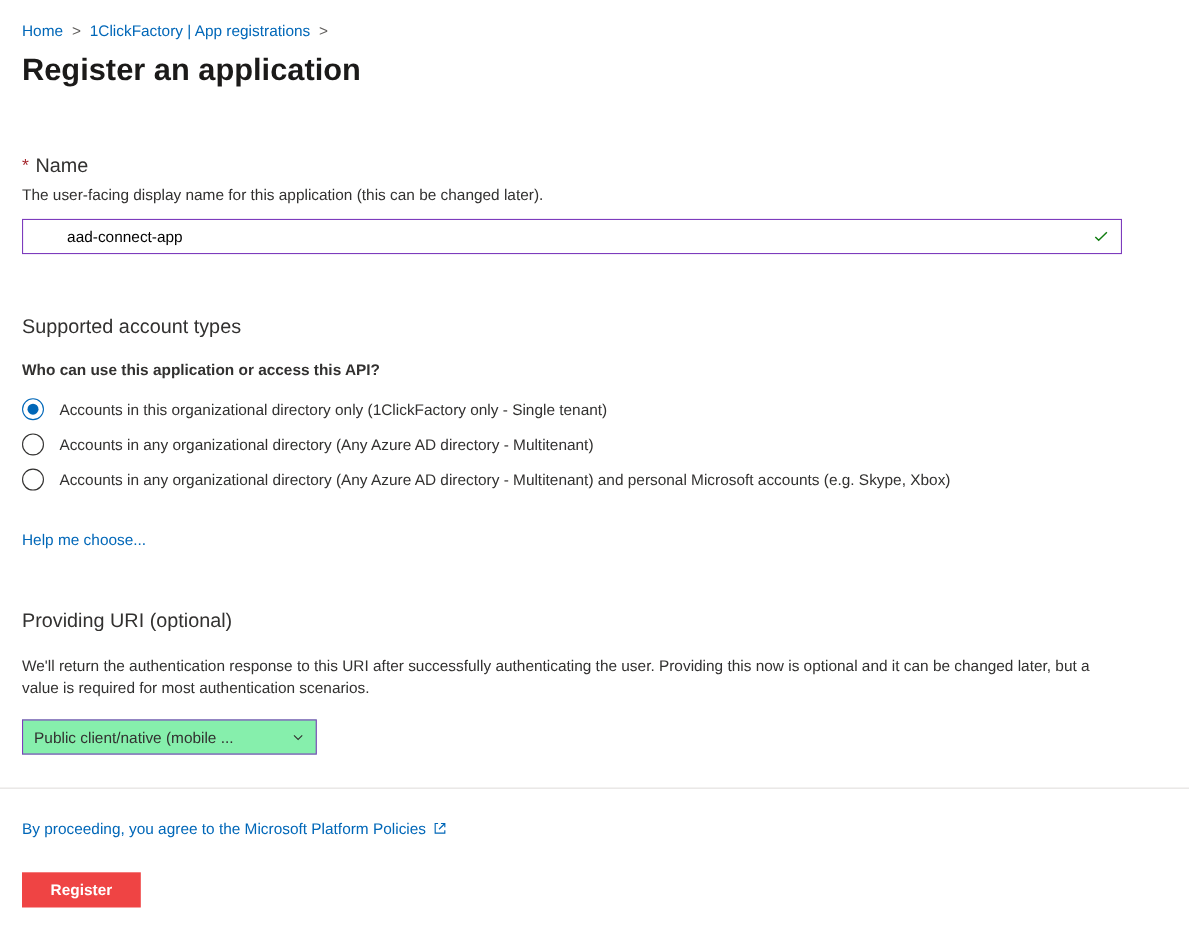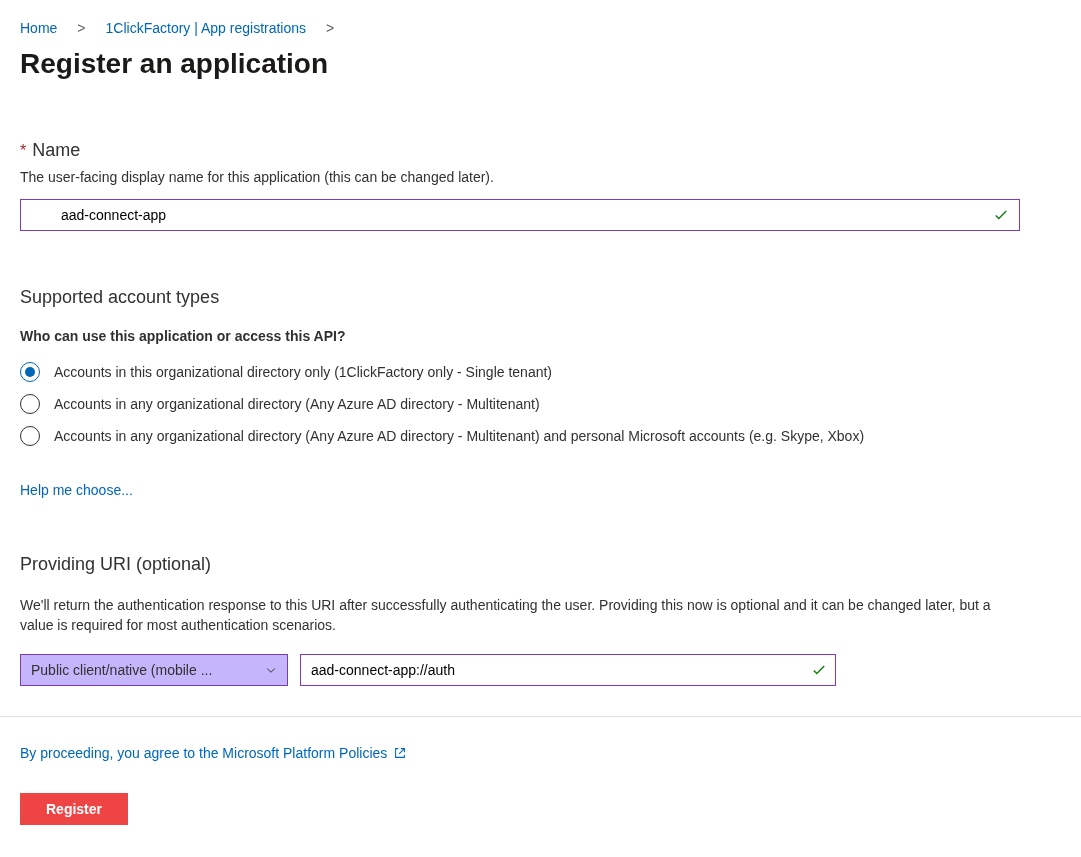--- a/index.html
+++ b/index.html
@@ -8,21 +8,21 @@
       padding: 20px;
       font-family: "Segoe UI", -apple-system, BlinkMacSystemFont, sans-serif;
       font-size: 14px;
       color: #323130;
       background: #fff;
       width: 1081px;
     }
     .breadcrumb {
       display: flex;
       align-items: center;
-      gap: 20px;
+      gap: 8px;
       margin-bottom: 12px;
     }
     .breadcrumb a { color: #0067b8; text-decoration: none; }
     .breadcrumb .sep { color: #605e5c; }
     h1.page-title {
       font-size: 28px;
       font-weight: 600;
       margin: 0 0 60px 0;
       color: #1b1a19;
     }
@@ -89,21 +89,21 @@
     .uri-row { display: flex; gap: 12px; margin-bottom: 30px; }
     .dropdown {
       width: 268px;
       height: 32px;
       border: 1px solid #7d3cbd;
       display: flex;
       align-items: center;
       justify-content: space-between;
       padding: 0 10px;
       cursor: pointer;
-      background: #c4b5fd;
+      background: #86efac;
       font-size: 14px;
     }
     .dropdown-text { white-space: nowrap; overflow: hidden; text-overflow: ellipsis; }
     .uri-input-wrap { position: relative; width: 536px; }
     .uri-input {
       width: 100%;
       height: 32px;
       border: 1px solid #7d3cbd;
       padding: 0 34px 0 10px;
       font-size: 14px;
@@ -188,28 +188,20 @@
 
 <div class="uri-row">
   <div class="dropdown">
     <span class="dropdown-text">Public client/native (mobile ...</span>
     <span class="chevron">
       <svg width="12" height="12" viewBox="0 0 16 16">
           <path fill="none" stroke="#323130" stroke-width="1.3" d="M3 6l5 5 5-5"></path>
         </svg>
     </span>
   </div>
-  <div class="uri-input-wrap">
-    <input class="uri-input" type="text" value="aad-connect-app://auth" style="">
-    <span class="check-icon">
-      <svg width="14" height="14" viewBox="0 0 16 16">
-          <path fill="none" stroke="#107c10" stroke-width="1.5" d="M2 8.5l3.5 3.5L14 3.5"></path>
-        </svg>
-    </span>
-  </div>
 </div>
 
 <hr class="divider">
 
 <div class="policies-row">
   <a href="#" class="policies-link">By proceeding, you agree to the Microsoft Platform Policies</a>
   <span class="ext-link-icon">
     <svg width="14" height="14" viewBox="0 0 16 16">
       <path fill="none" stroke="#0067b8" stroke-width="1.2" d="M6 3H3v10h10v-3M9 3h4v4M13 3L7 9"></path>
     </svg>

